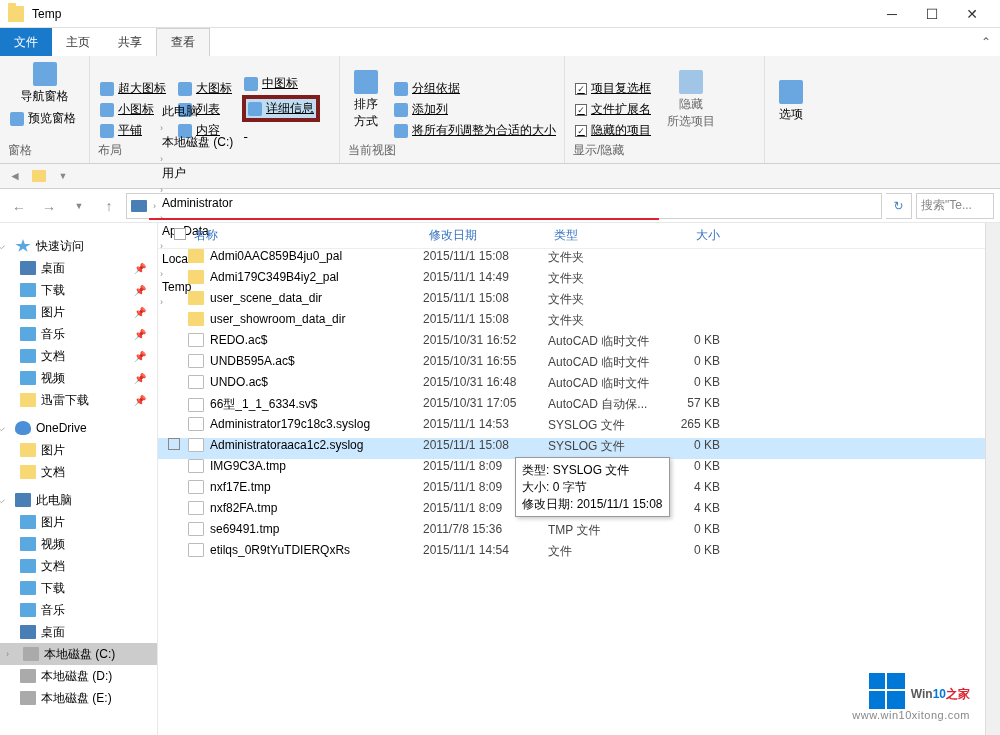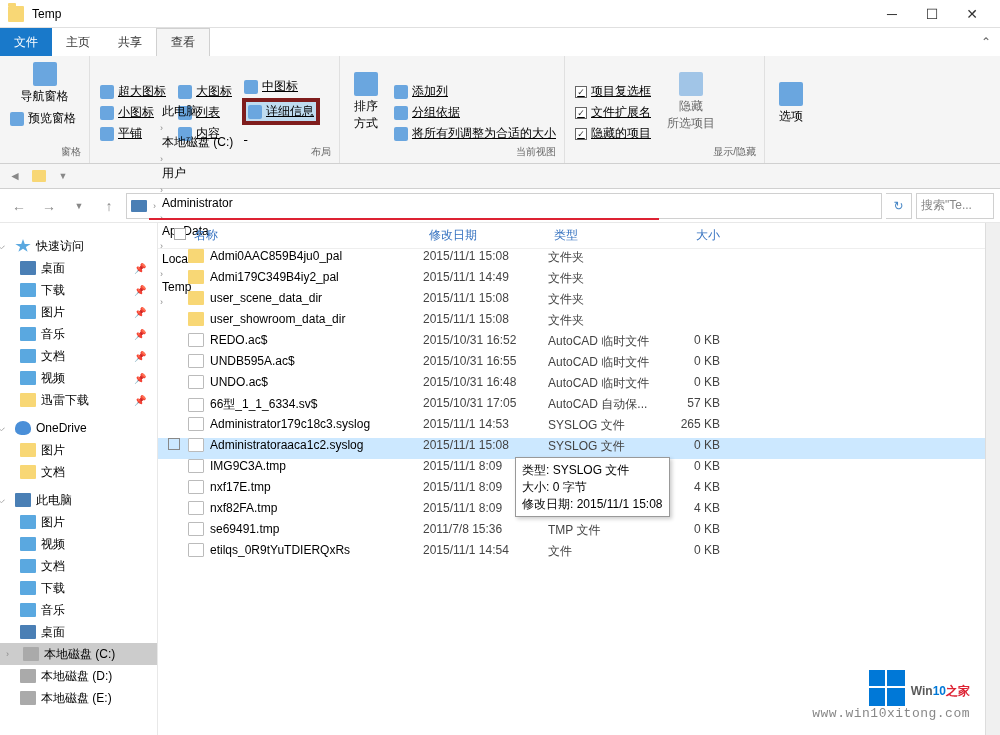--- a/index.html
+++ b/index.html
@@ -17,21 +17,21 @@
 .tabs { height: 28px; display: flex; align-items: stretch; background: #fff; }
 .tab { padding: 0 14px; display: flex; align-items: center; color: #333; cursor: pointer; }
 .tab.file { background: #1979ca; color: #fff; }
 .tab.active { border: 1px solid #d0d0d0; border-bottom: none; background: #f5f5f5; }
 .ribbon-toggle { margin-left: auto; width: 28px; display: flex; align-items: center; justify-content: center; color: #666; }
 
 
 .ribbon { height: 108px; background: #f5f5f5; border-bottom: 1px solid #d0d0d0; display: flex; }
 .group { border-right: 1px solid #e0e0e0; padding: 4px 8px; display: flex; flex-direction: column; }
 .group-body { flex: 1; display: flex; gap: 8px; }
-.group-label { text-align: right; color: #666; font-size: 10px; padding-top: 2px; }
+.group-label { text-align: left; color: #666; font-size: 12px; padding-top: 2px; }
 .rbtn { display: flex; flex-direction: column; align-items: center; justify-content: center; padding: 2px 6px; gap: 2px; }
 .ricon { width: 24px; height: 24px; background: #6aa6df; border-radius: 2px; }
 .ricon.small { width: 14px; height: 14px; }
 .rrow { display: flex; align-items: center; gap: 4px; padding: 1px 2px; white-space: nowrap; }
 .rrow.hl { background: #bfdcf0; border: 4px solid #7f1d1d; }
 .rcol { display: flex; flex-direction: column; gap: 2px; justify-content: flex-end; text-decoration: underline; }
 .chk { display: flex; align-items: center; gap: 4px; padding: 1px 2px; }
 .chkbox { width: 12px; height: 12px; border: 1px solid #666; background: #fff; display: inline-flex; align-items: center; justify-content: center; font-size: 9px; color: #333;}
 
 
@@ -84,21 +84,21 @@
 .row .date { width: 125px; color: #444; }
 .row .type { width: 112px; color: #444; white-space: nowrap; overflow: hidden; text-overflow: ellipsis;}
 .row .size { width: 60px; text-align: right; color: #444; }
 
 .tooltip { position: absolute; left: 357px; top: 234px; background: #fff; border: 1px solid #999; padding: 4px 6px; box-shadow: 2px 2px 4px rgba(0,0,0,.2); line-height: 1.4; }
 
 .watermark { position: absolute; right: 30px; bottom: 14px; text-align: right; }
 .wm-title { font-size: 26px; font-weight: bold; color: #5a5a5a; }
 .wm-title .blue { color: #0078d7; }
 .wm-title .red { color: #d23; }
-.wm-url { color: #888; font-size: 13px; letter-spacing: 0.5px; font-family: Liberation Mono, monospace; }
+.wm-url { color: #888; font-size: 11px; letter-spacing: 0.5px; }
 .wm-icon { display: inline-block; width: 36px; height: 36px; vertical-align: middle; margin-right: 6px; position: relative;}
 .wm-icon span { position: absolute; background: #0078d7;}
 .wm-icon .a { left:0; top:0; width:16px; height:16px;}
 .wm-icon .b { left:18px; top:0; width:18px; height:16px;}
 .wm-icon .c { left:0; top:18px; width:16px; height:18px;}
 .wm-icon .d { left:18px; top:18px; width:18px; height:18px;}
 
 .scrollbar-y { position: absolute; right: 0; top: 0; bottom: 0; width: 15px; background: #f0f0f0; border-left: 1px solid #ddd; }
 </style>
 </head>
@@ -184,25 +184,25 @@
 
   <div class="group" style="width:225px">
     <div class="group-body">
       <div class="rbtn">
         <div class="ricon"></div>
         <span>排序方式</span>
       </div>
       <div class="rcol">
         <div class="rrow">
             <div class="ricon small"></div>
+            <span>分组依据</span>
+          </div>
+        <div class="rrow">
+            <div class="ricon small"></div>
             <span>添加列</span>
-          </div>
-        <div class="rrow">
-            <div class="ricon small"></div>
-            <span>分组依据</span>
           </div>
         <div class="rrow">
             <div class="ricon small"></div>
             <span>将所有列调整为合适的大小</span>
           </div>
       </div>
     </div>
     <div class="group-label">当前视图</div>
   </div>
 

